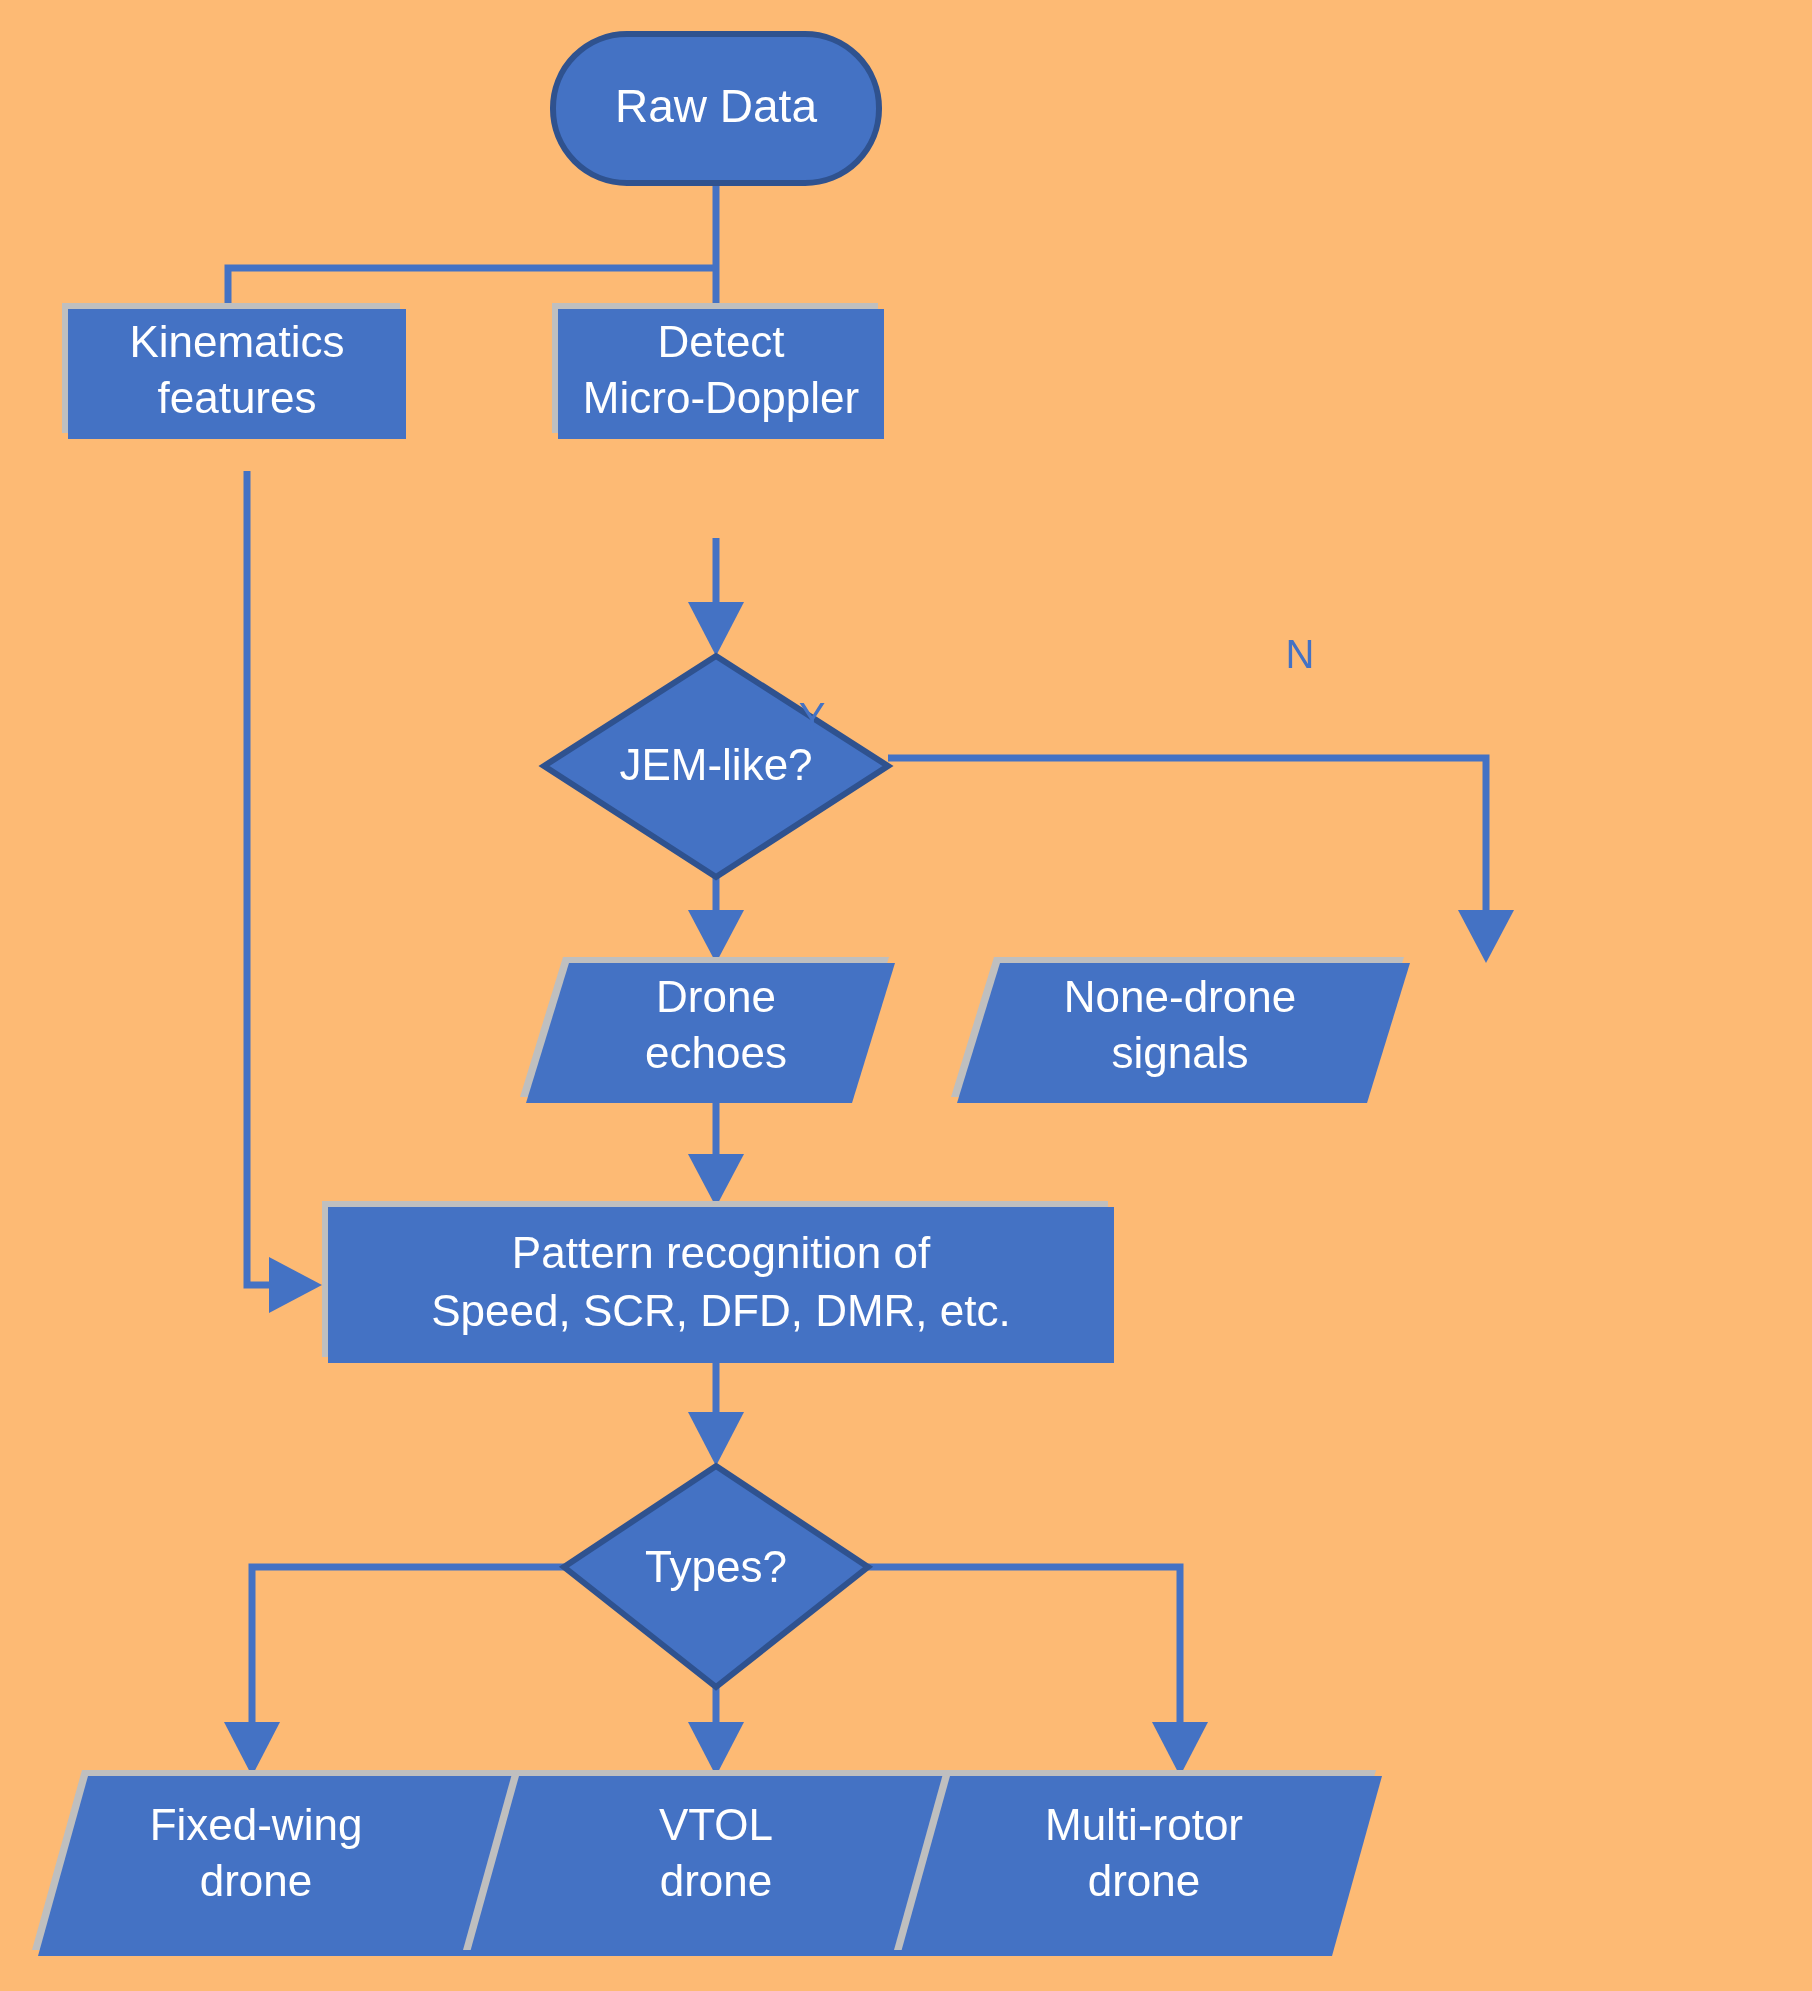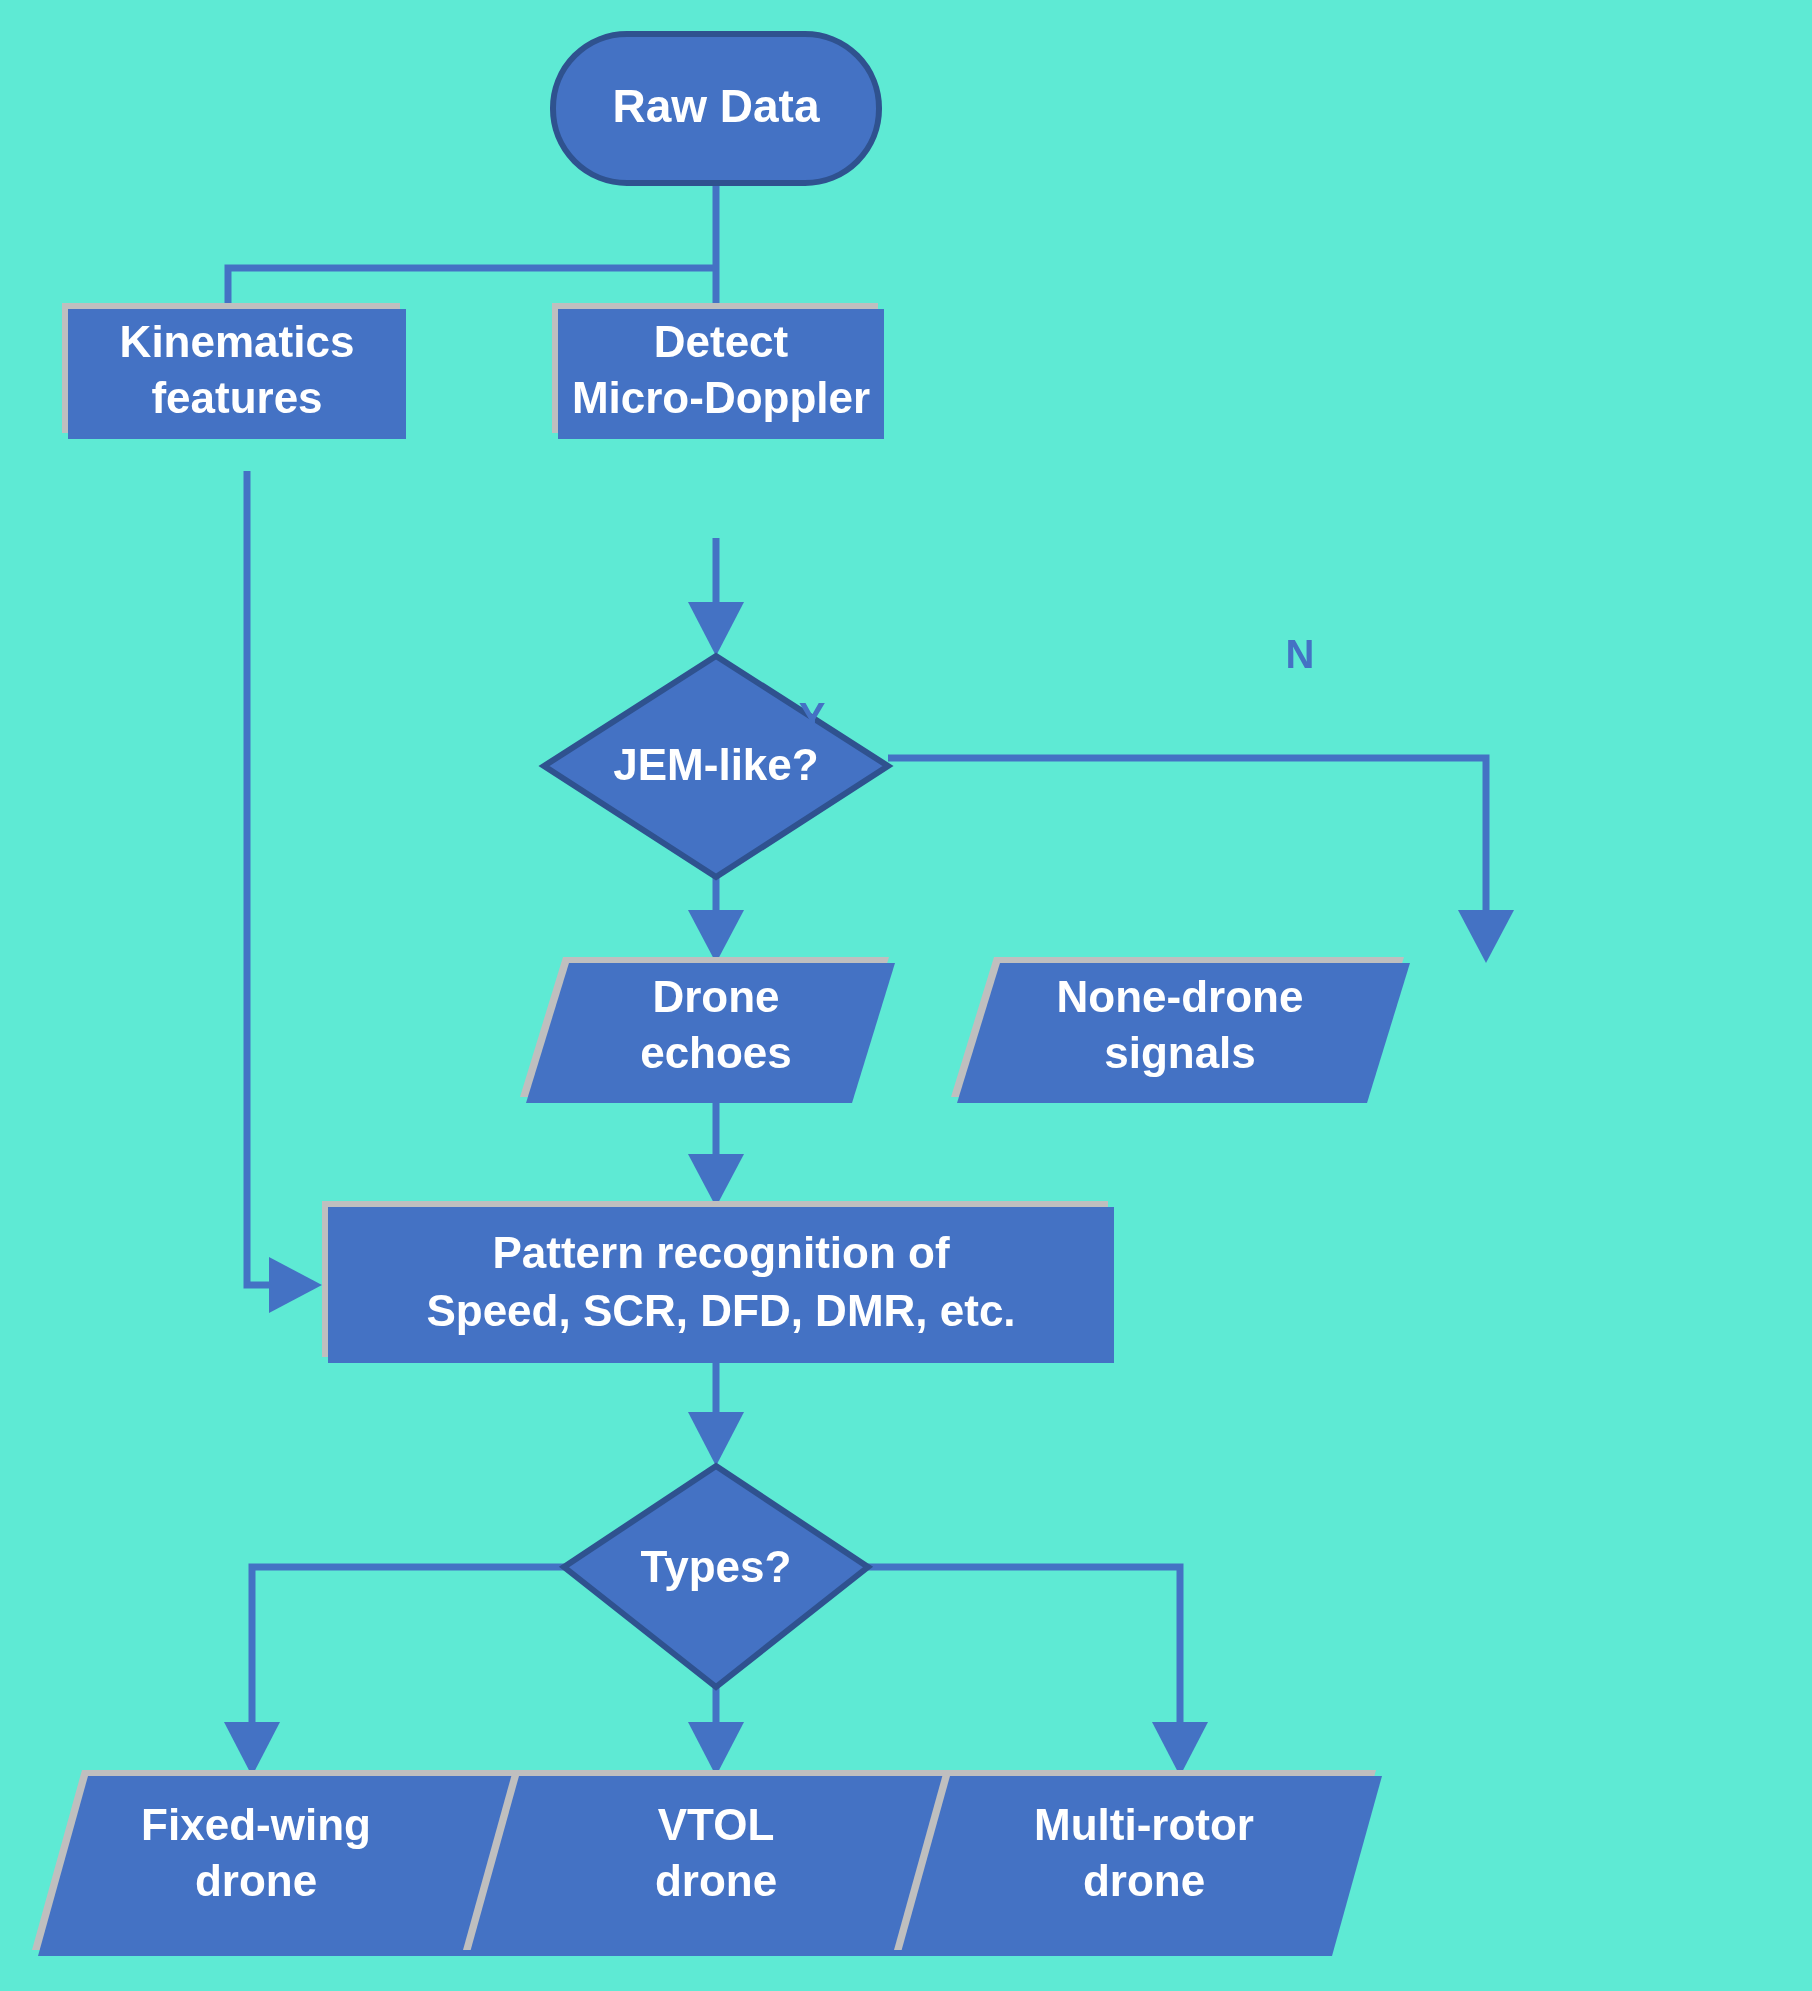--- a/index.html
+++ b/index.html
@@ -4,24 +4,23 @@
 <style>
   html, body {
     margin: 0;
     padding: 0;
     background: #ffffff;
   }
   #diagram-root {
     position: relative;
     width: 1812px;
     height: 1991px;
-    background: #5eead4;
+    background: #fdba74;
     font-family: "Liberation Sans", sans-serif;
     overflow: hidden;
-    font-weight: bold;
   }
   svg#flow {
     display: block;
     width: 1812px;
     height: 1991px;
   }
   .node-fill      { fill: #4472C4; }
   .node-stroke-dk { stroke: #2F528F; stroke-width: 6; }
   .node-nostroke  { stroke: none; }
   .node-shadow    { fill: #BFBFBF; }

